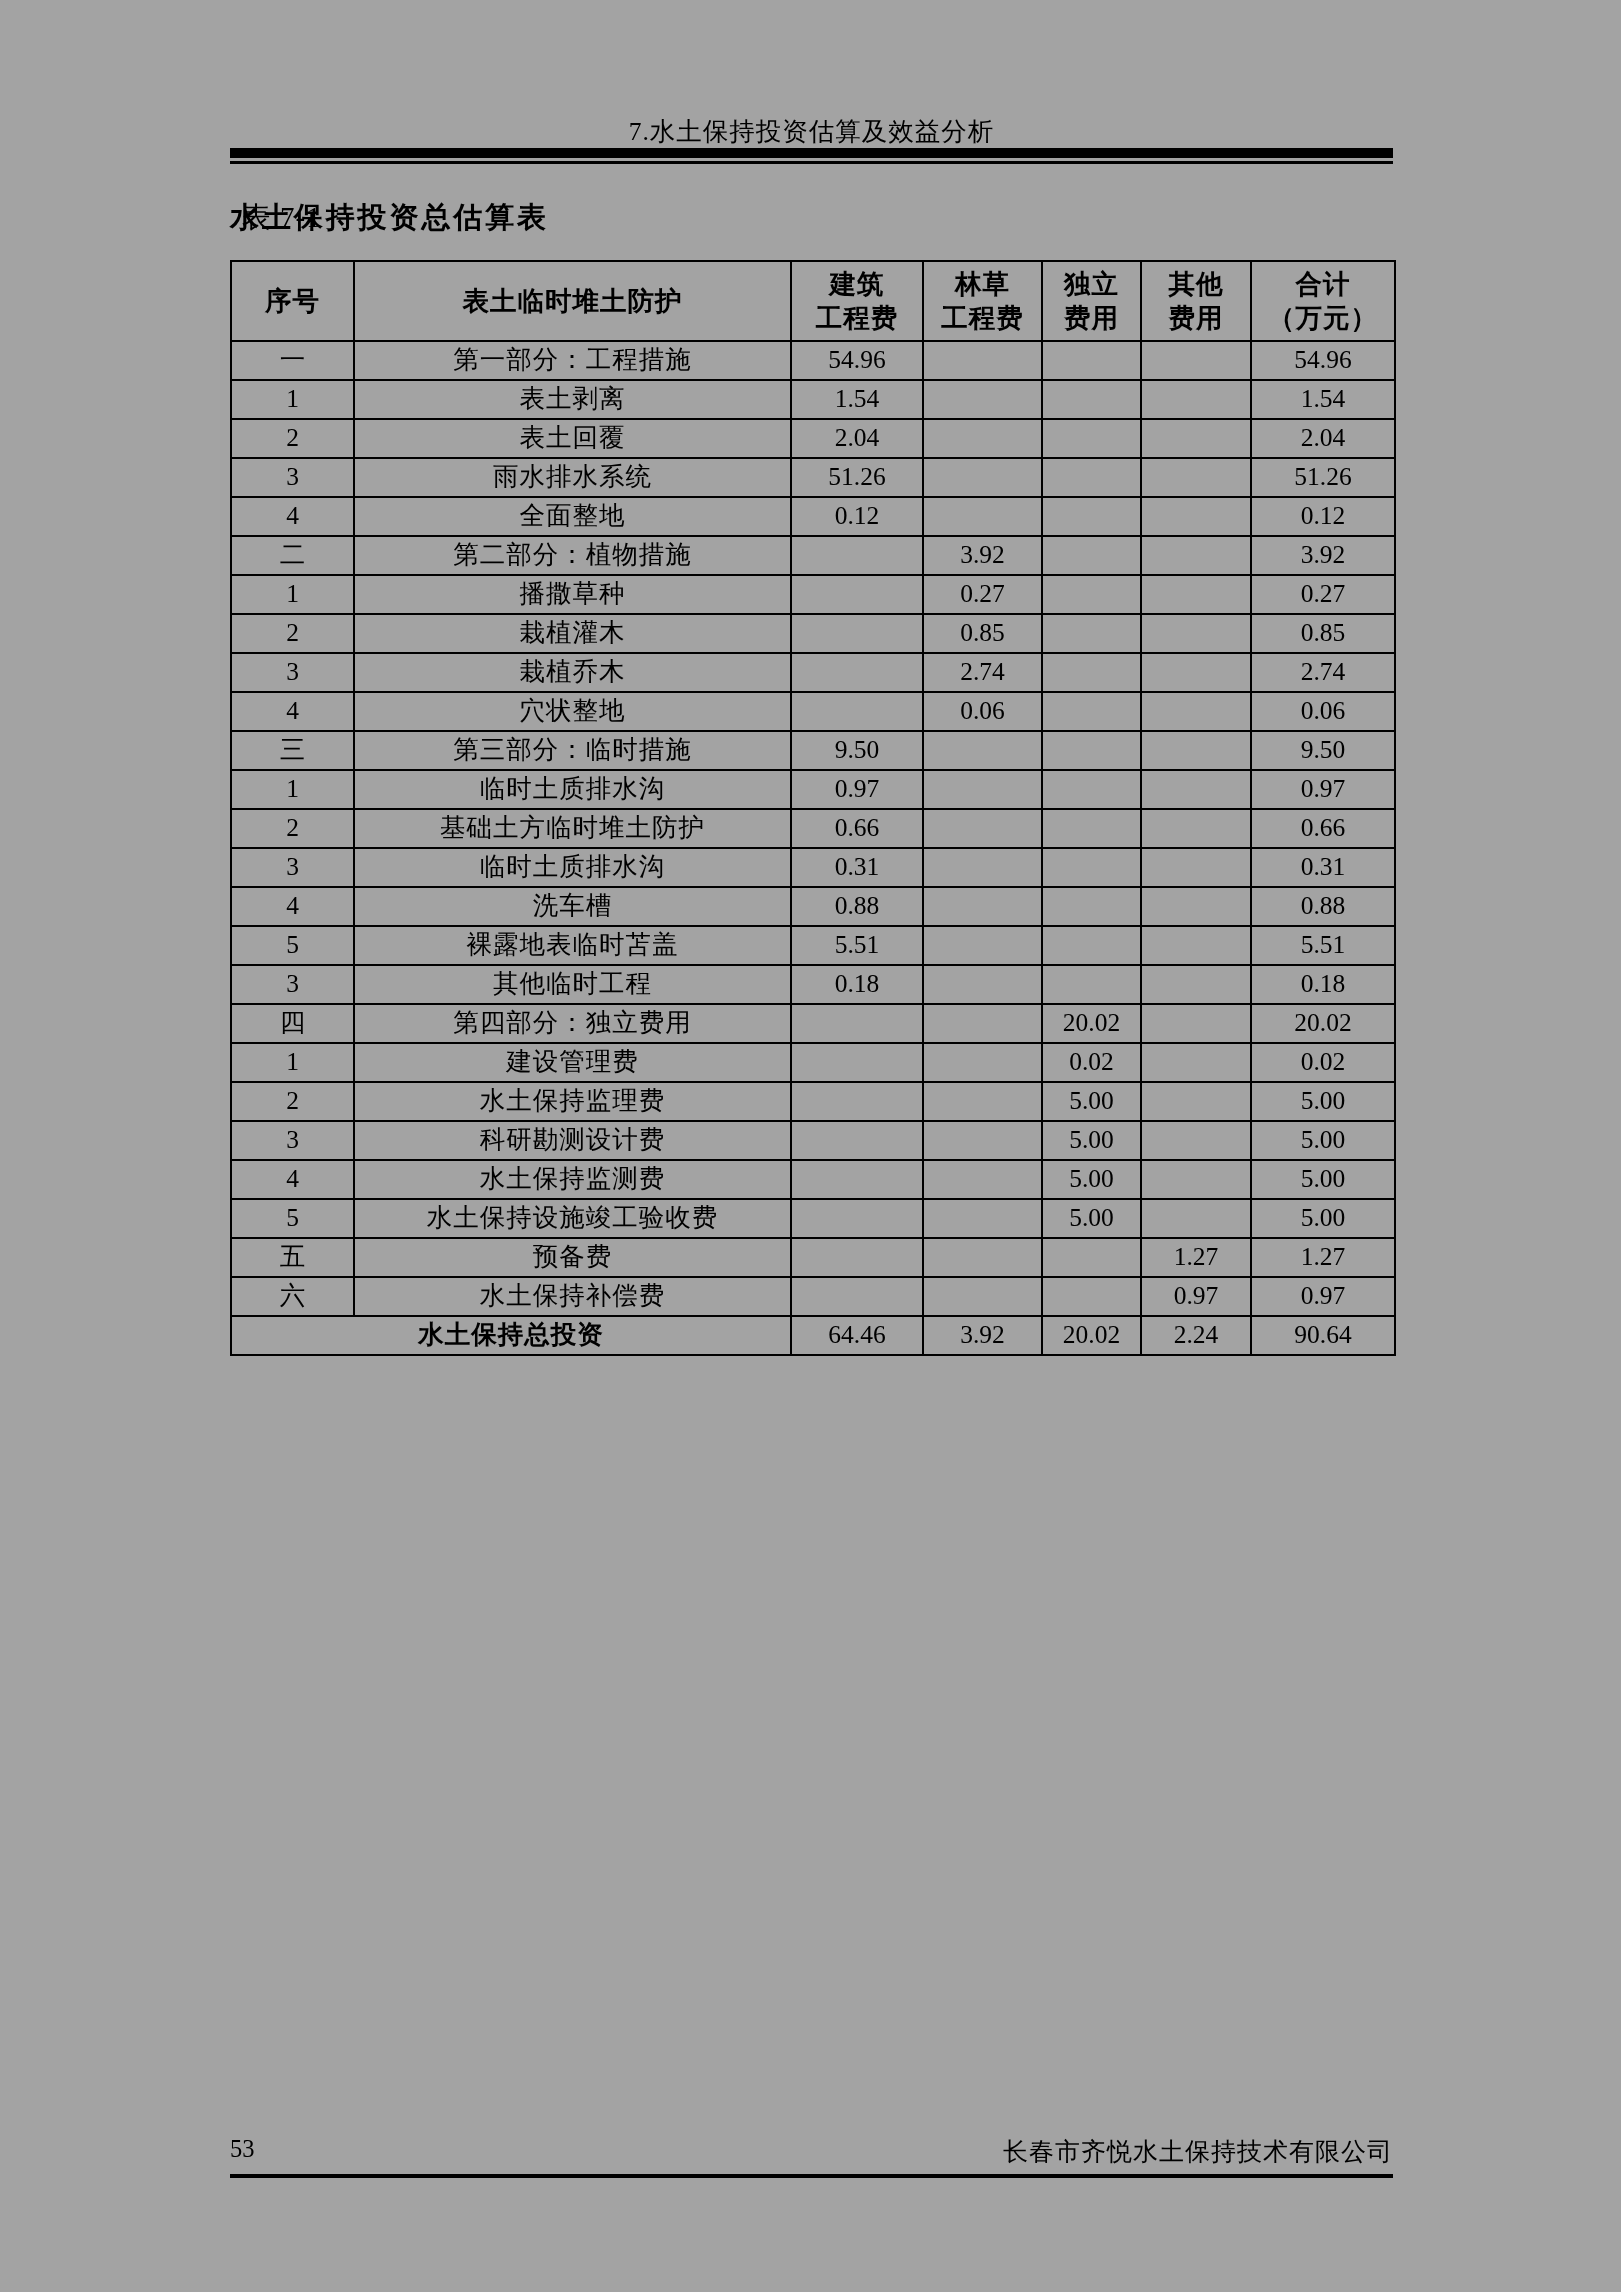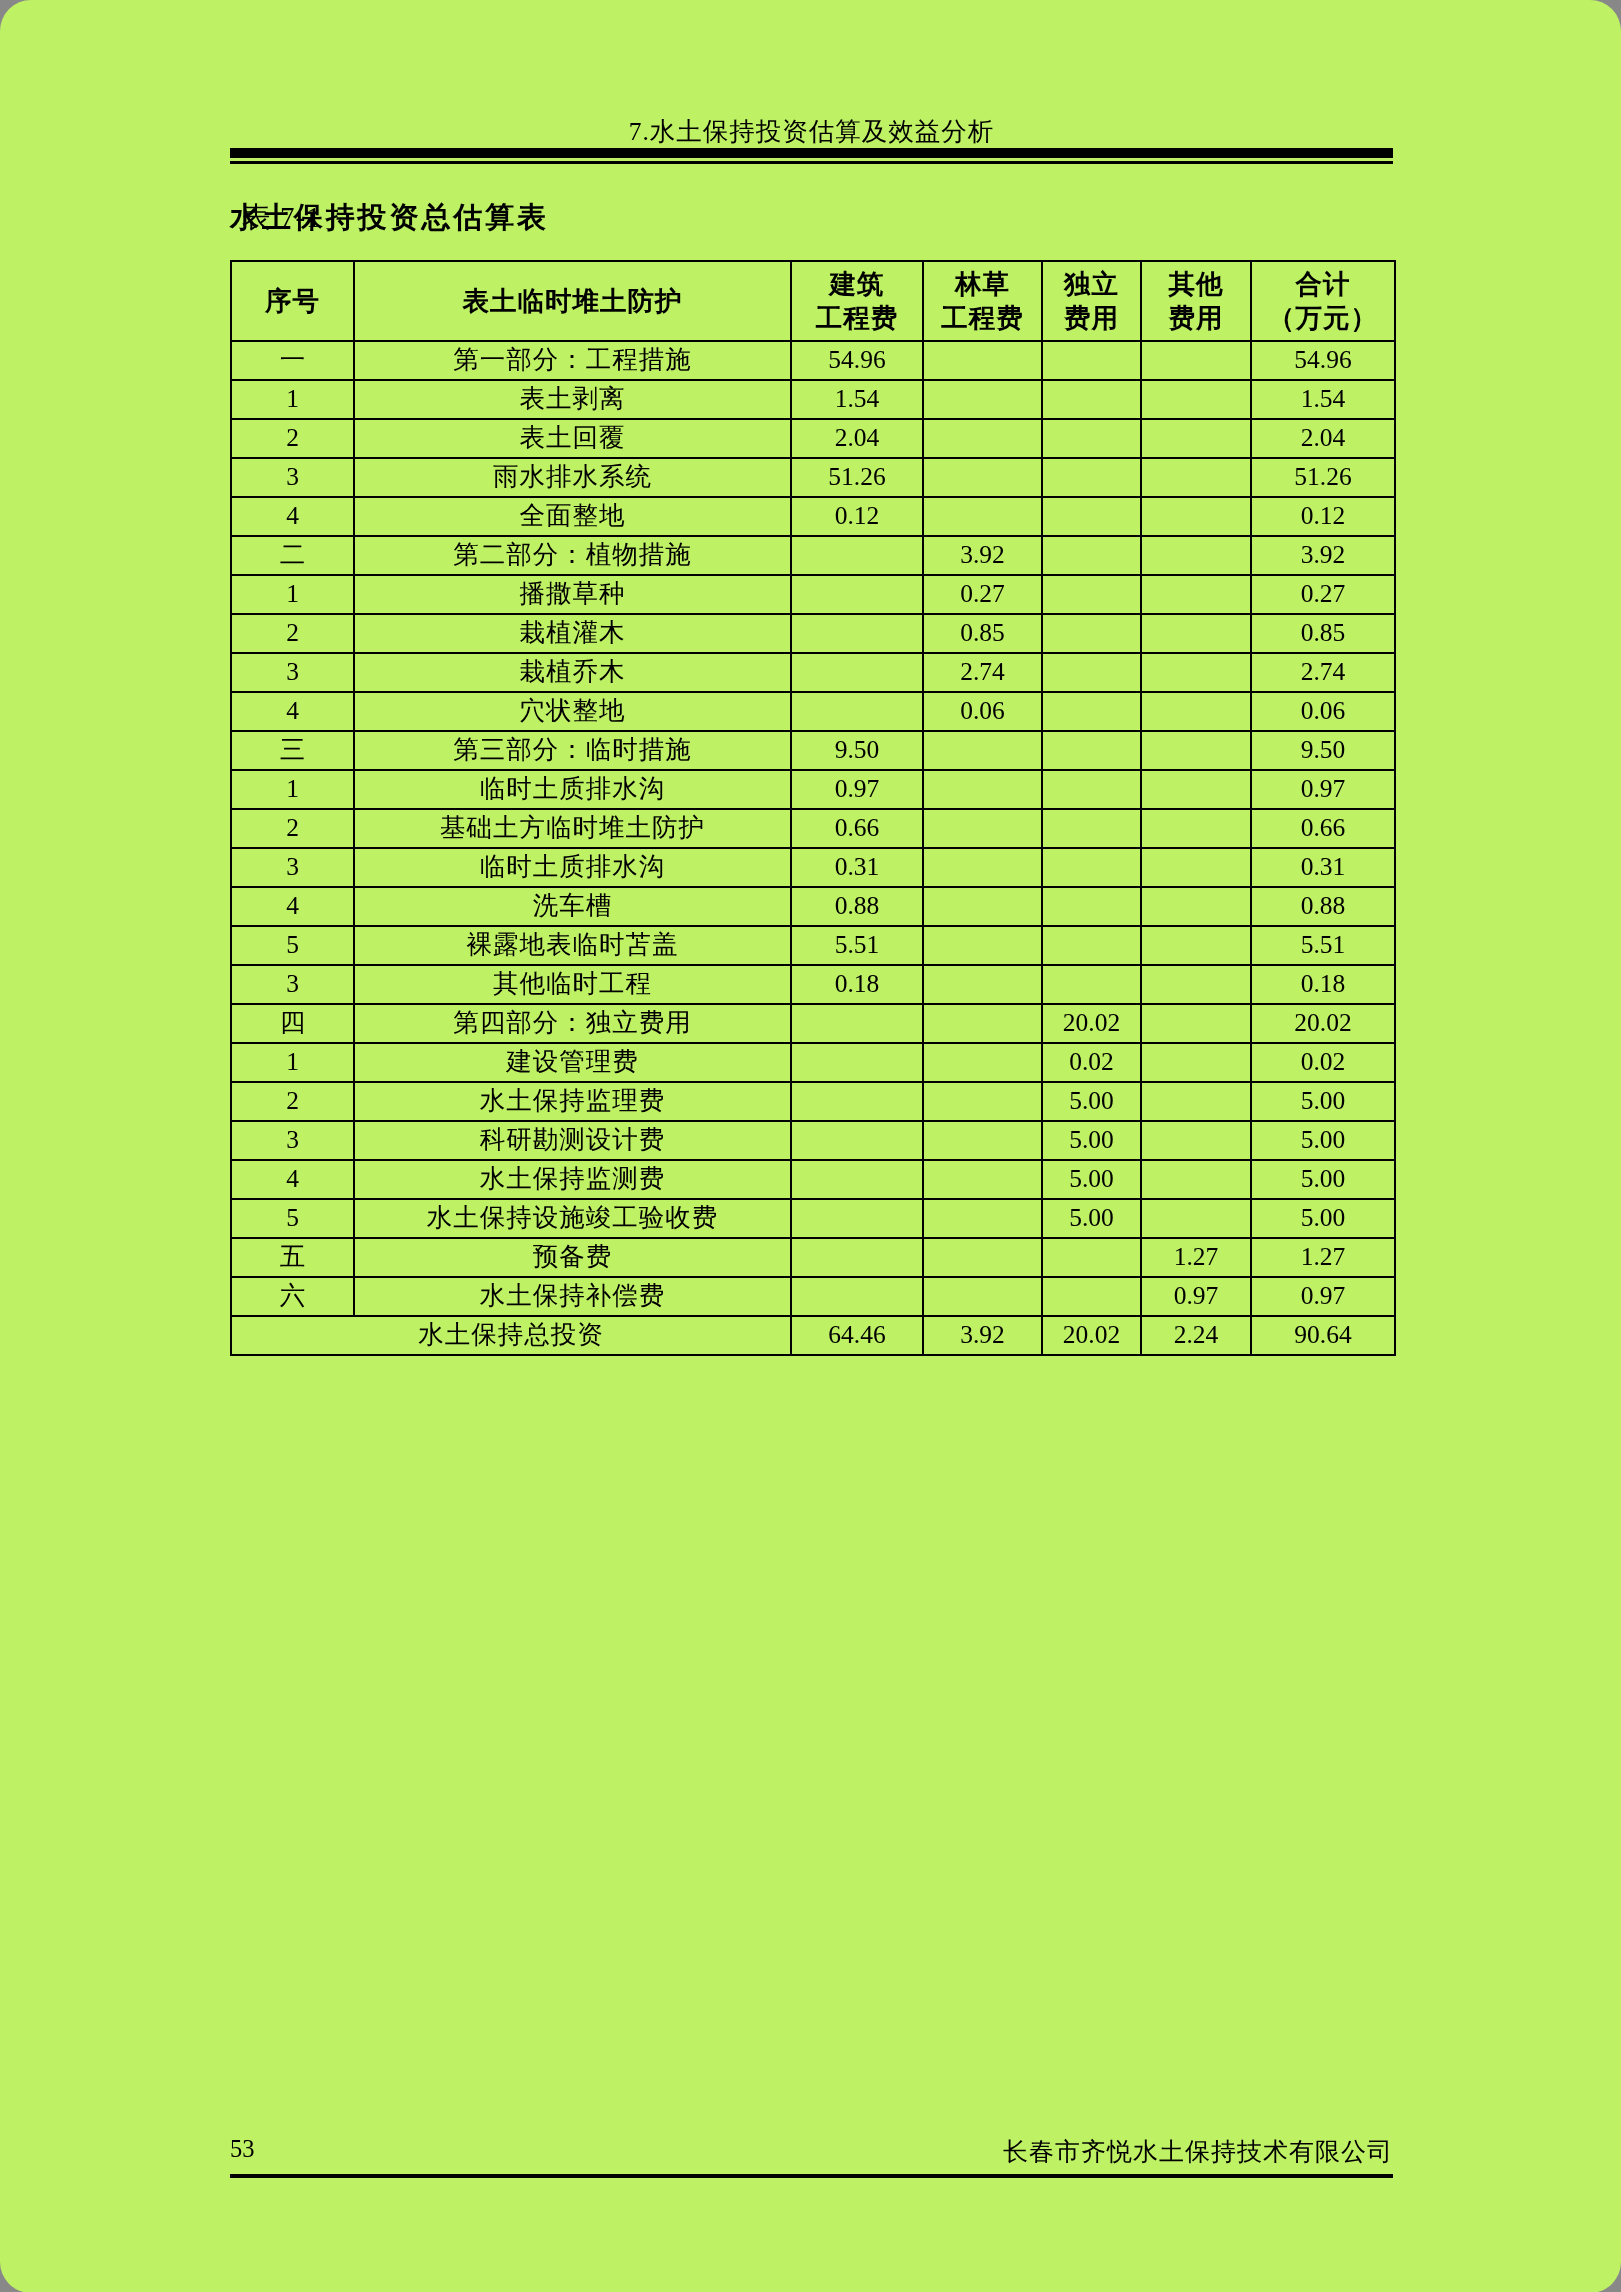--- a/index.html
+++ b/index.html
@@ -1,25 +1,24 @@
 <!DOCTYPE html>
 <html><head>
 <meta charset="utf-8">
 <style>
   html, body { margin: 0; padding: 0; background: #888; }
   .page {
     position: relative;
     width: 1621px;
     height: 2293px;
-    background: #bef264;
+    background: #a3a3a3;
     font-family: "Liberation Serif", "DejaVu Serif", serif;
     color: #000;
     margin: 0 auto;
     overflow: hidden;
-    border-radius: 31px;
   }
   
   .doc-header {
     position: absolute;
     top: 114px; left: 230px; width: 1163px;
     text-align: center;
     font-size: 25.5px;
     letter-spacing: 1px;
     white-space: nowrap;
   }
@@ -79,21 +78,21 @@
     white-space: pre-line;
     line-height: 1.3;
     letter-spacing: 1px;
   }
   table.estimate td {
     height: 37px;
     font-size: 25.5px;
     line-height: 1.1;
   }
   td.name-cell { letter-spacing: 1px; }
-  td.total-label-cell { letter-spacing: 1px; }
+  td.total-label-cell { letter-spacing: 1px; font-weight: bold; }
   
   .footer-pagenum {
     position: absolute;
     top: 2135px; left: 230px; width: 1163px;
     text-align: left;
     font-size: 24.5px;
   }
   .footer-company {
     position: absolute;
     top: 2135px; right: 228px;

